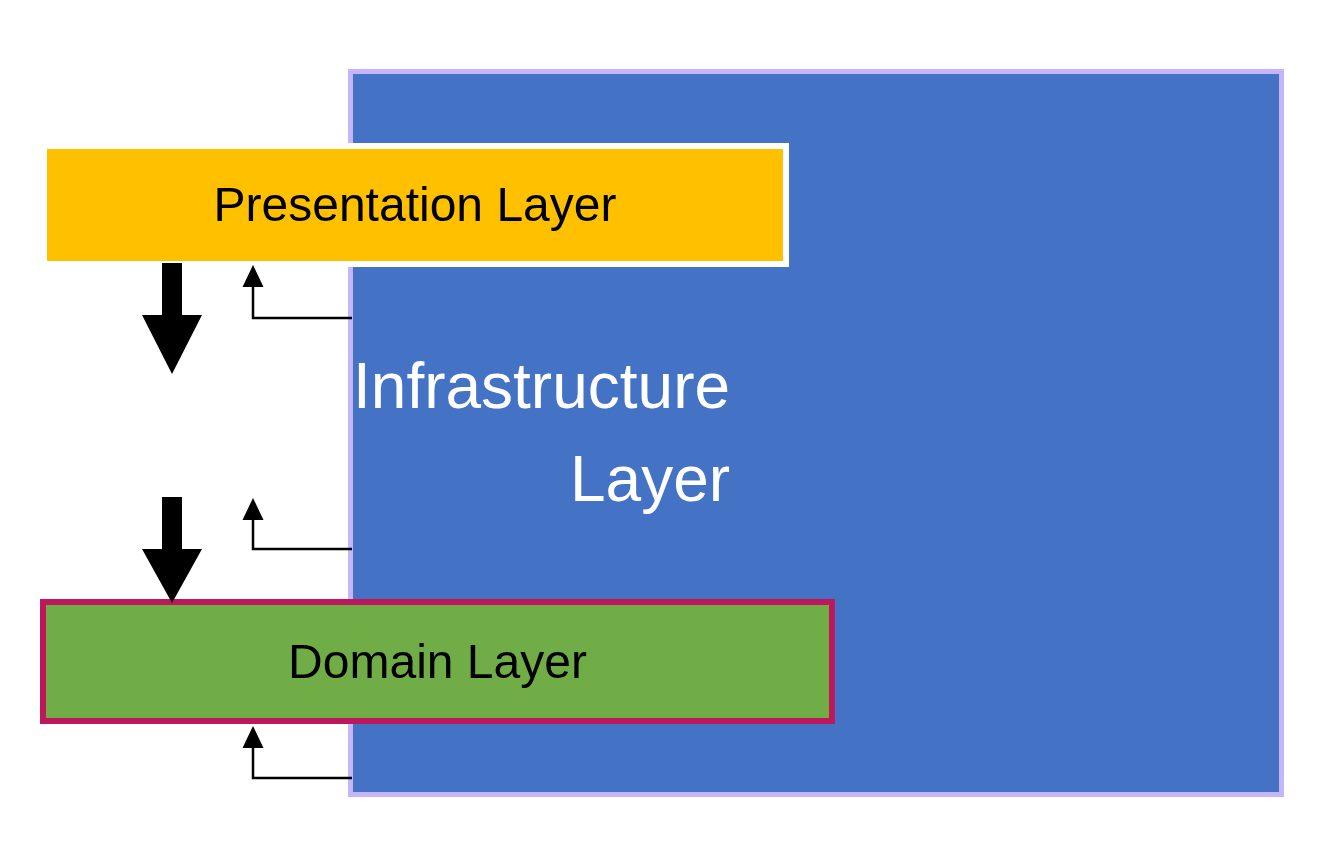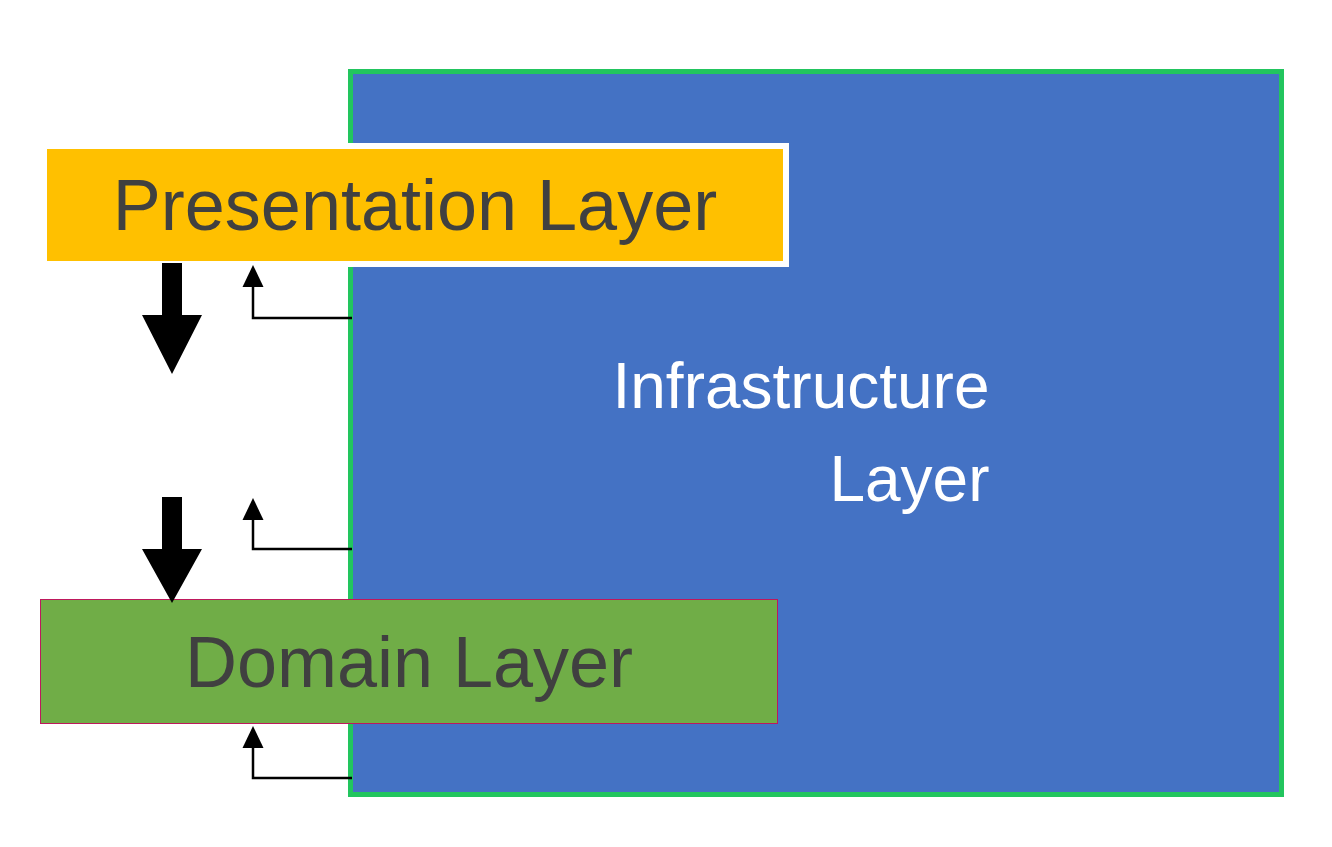--- a/index.html
+++ b/index.html
@@ -16,34 +16,34 @@
     overflow: hidden;
   }
   .box {
     position: absolute;
     box-sizing: border-box;
     display: flex;
     align-items: center;
     justify-content: center;
   }
   .layer-label {
-    color: #404040;
-    font-size: 72px;
+    color: #000000;
+    font-size: 48px;
     font-weight: 400;
     white-space: nowrap;
     line-height: 1;
   }
   .infrastructure {
     left: 348px;
     top: 69px;
     width: 936px;
     height: 728px;
     background: #4472C4;
-    border: 5px solid #22c55e;
-    justify-content: center;
+    border: 5px solid #c4b5fd;
+    justify-content: flex-start;
   }
   .infra-text {
     color: #ffffff;
     font-size: 64px;
     font-weight: 400;
     line-height: 1.45;
     text-align: right;
     padding-right: 30px;
   }
   .presentation {
@@ -58,24 +58,24 @@
     left: 41px;
     top: 372px;
     width: 748px;
     height: 125px;
     background: #ED7D31;
     border: 6px solid #ffffff;
   }
   .domain {
     left: 40px;
     top: 599px;
-    width: 738px;
+    width: 795px;
     height: 125px;
     background: #70AD47;
-    border: 1px solid #be185d;
+    border: 6px solid #be185d;
   }
   .arrows-overlay {
     position: absolute;
     left: 0;
     top: 0;
     width: 1332px;
     height: 847px;
     pointer-events: none;
   }
 </style>

